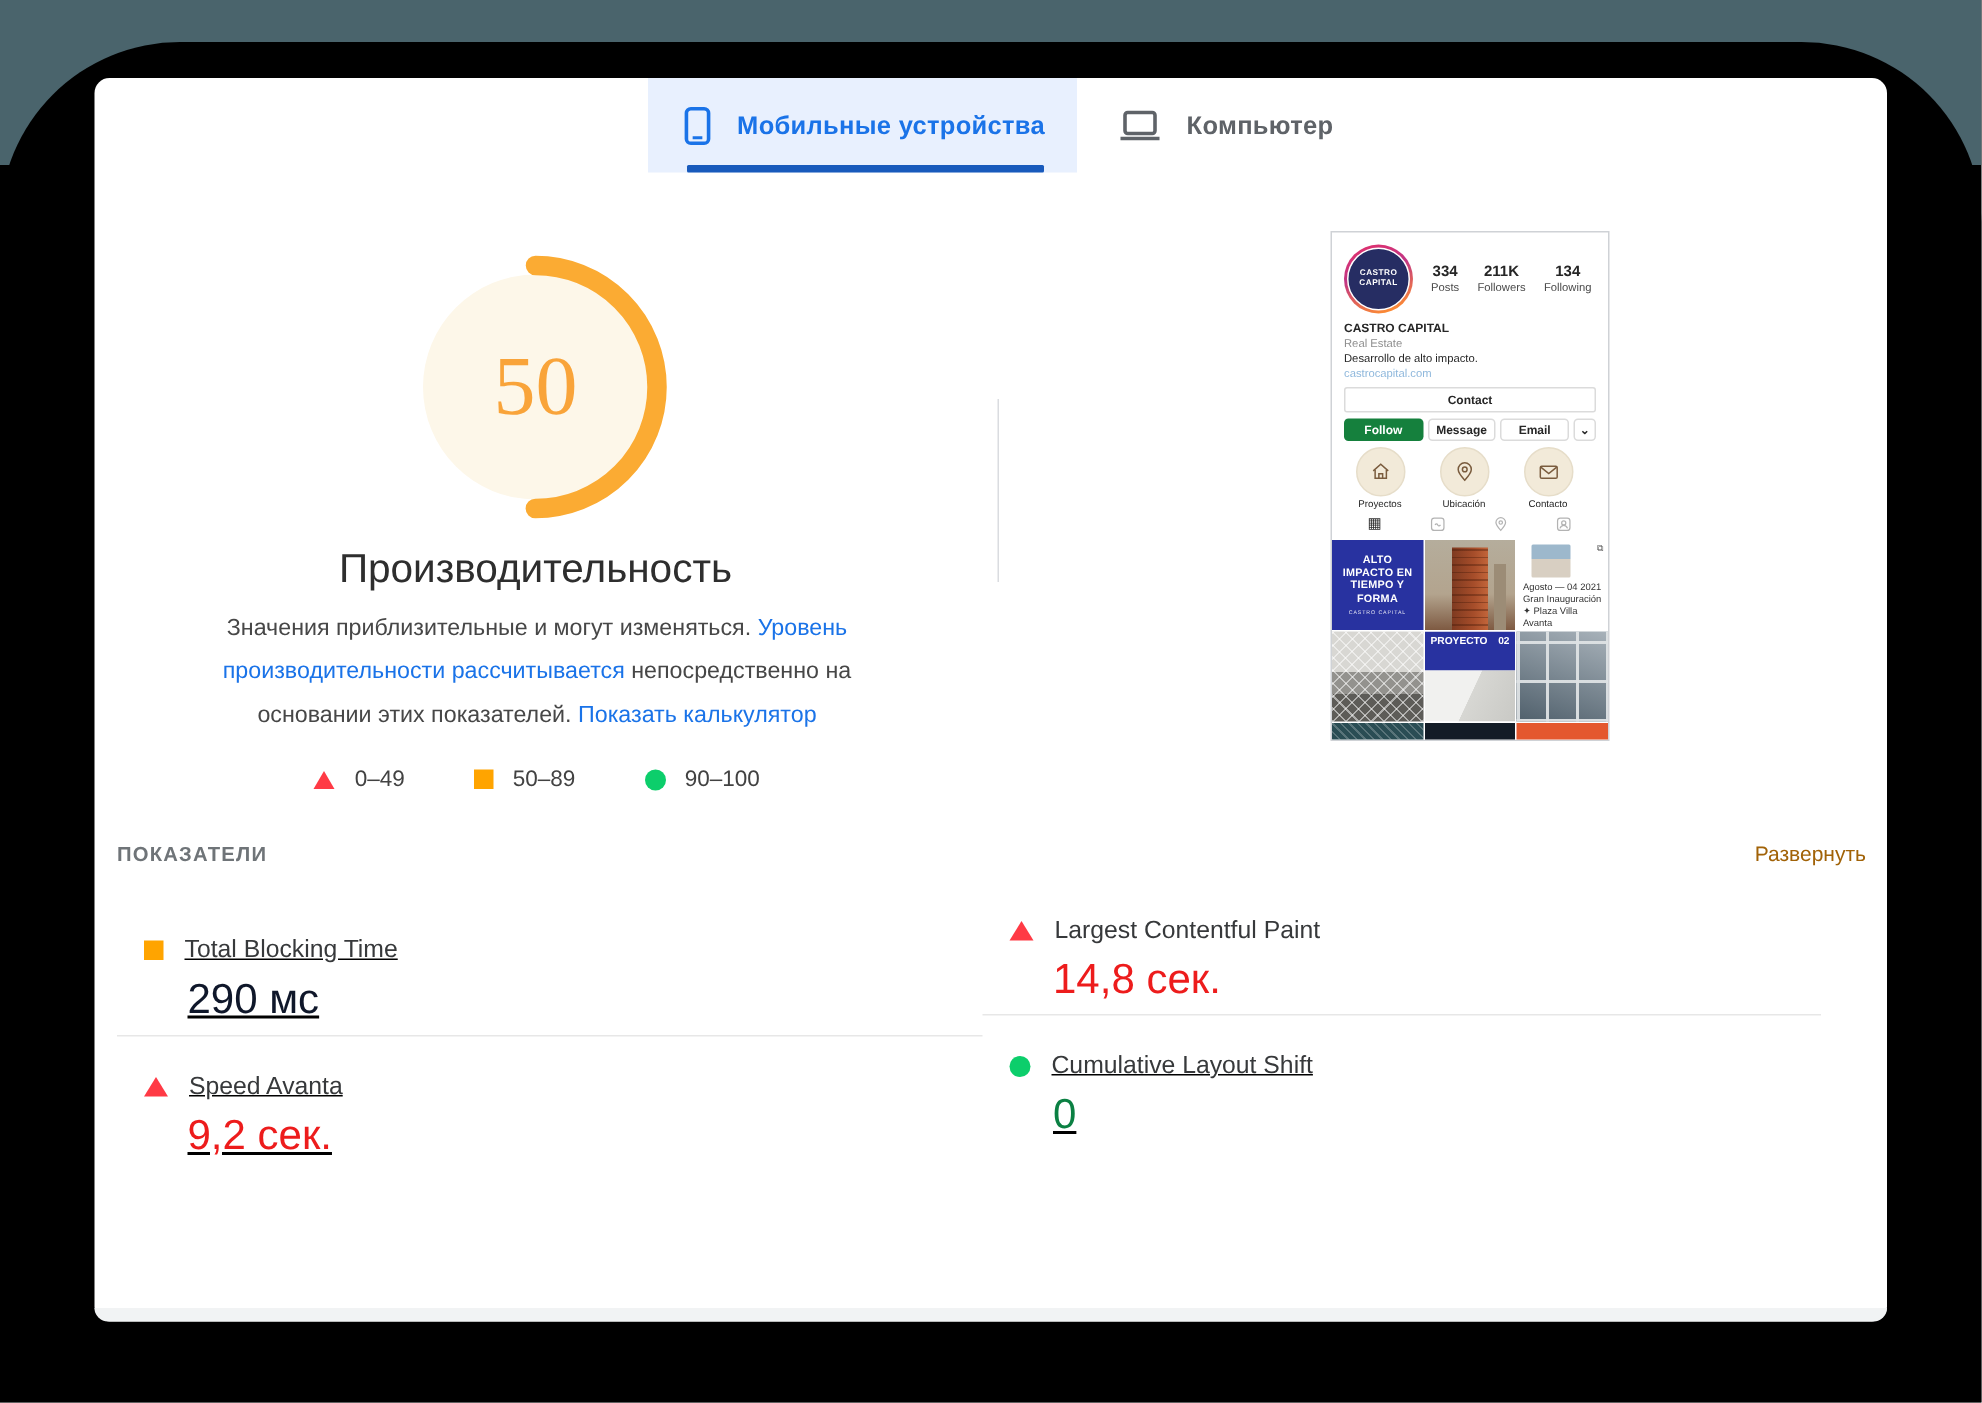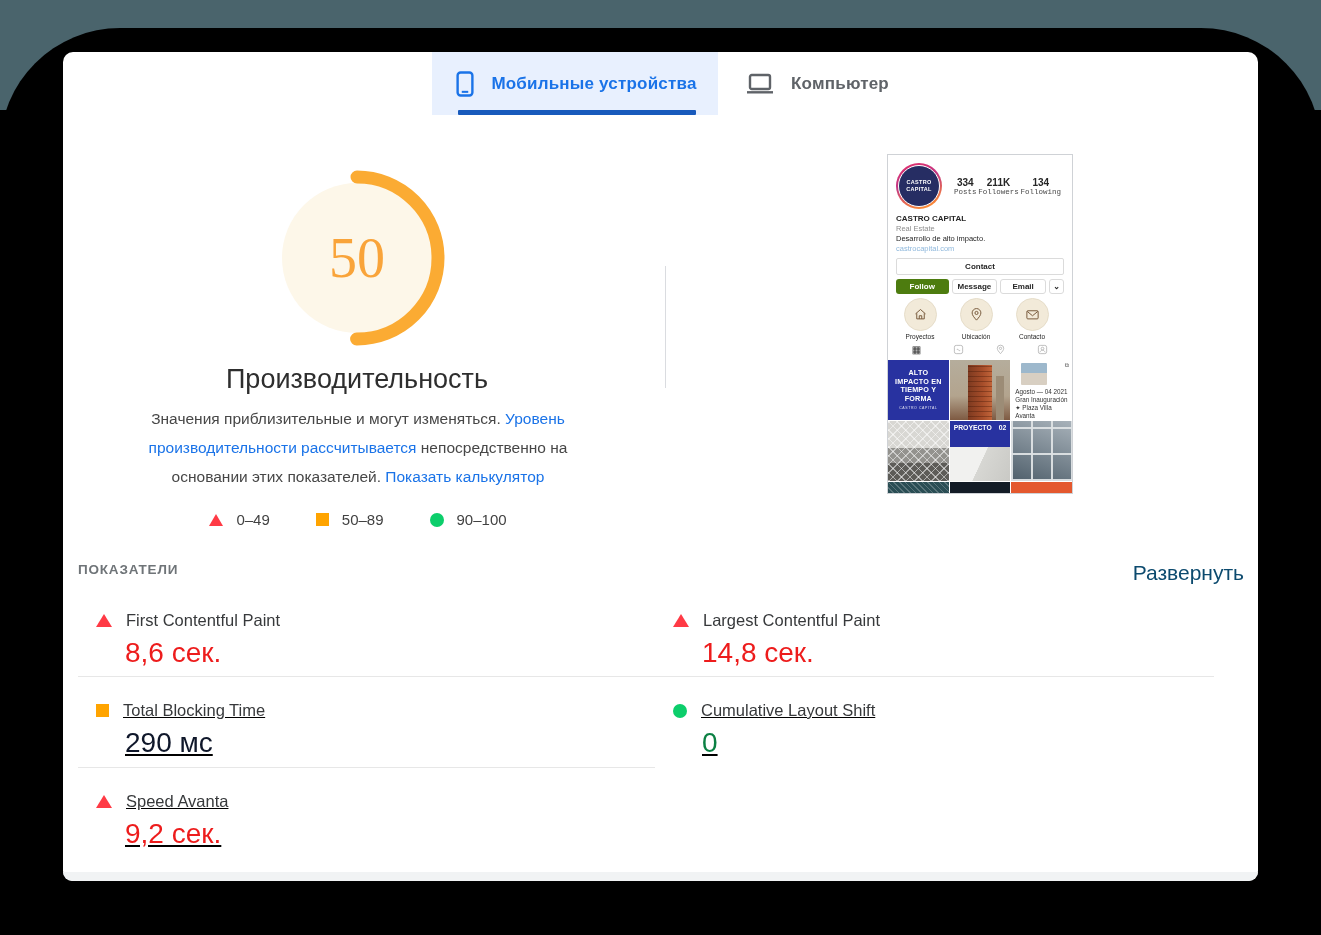--- a/index.html
+++ b/index.html
@@ -46,21 +46,21 @@
   
   .sh-triangle { width:0; height:0; border-left:8px solid transparent; border-right:8px solid transparent;
                  border-bottom:13px solid #ff3a45; }
   .sh-triangle.small { border-left-width:7px; border-right-width:7px; border-bottom-width:12px; }
   .sh-square { width:13px; height:13px; background:#ffa400; }
   .sh-circle { width:14px; height:14px; border-radius:50%; background:#0cce6b; }
 
   
   .metrics-title { position:absolute; left:15px; top:510px; font-size:13.5px; font-weight:700;
                    color:#6f7478; letter-spacing:.8px; }
-  .expand-link { position:absolute; right:14px; top:509px; font-size:21px; color:#0c4a6e; cursor:pointer; }
+  .expand-link { position:absolute; right:14px; top:509px; font-size:14px; color:#a16207; cursor:pointer; }
 
   .col { position:absolute; top:548px; }
   .col-left { left:15px; width:577px; }
   .col-right { left:592px; width:559px; }
   .metric-row { position:relative; }
   .metric-row.first { height:77px; padding-top:11px; }
   .metric-row.rest { height:91px; padding-top:24px;text-decoration:underline; }
   .metric-row.bordered { border-bottom:1px solid #e7e7e7; }
   .metric-name-row { display:flex; align-items:center; gap:14px; padding-left:18px; }
   .metric-name { font-size:16.5px; color:#37393b; }
@@ -76,32 +76,32 @@
   .preview { position:absolute; left:824px; top:102px; width:186px; height:340px;
              border:1px solid #cfd2d6; background:#fff; overflow:hidden; cursor:pointer; }
   .p-header { display:flex; align-items:center; padding:8px 8px 0 8px; gap:6px; }
   .p-avatar { width:46px; height:46px; min-width:46px; border-radius:50%; padding:2px;
               background:linear-gradient(160deg,#e1306c 5%,#c13584 40%,#fd8d32 90%); }
   .p-avatar-inner { width:100%; height:100%; border-radius:50%; background:#262d63; border:1.5px solid #fff;
                     display:flex; align-items:center; justify-content:center; text-align:center;
                     color:#fff; font-size:5.5px; font-weight:700; letter-spacing:.3px; line-height:1.35; }
   .p-stats { flex:1; display:flex; justify-content:space-between; padding:0 3px 0 6px; text-align:center; }
   .p-stat-num { font-size:10px; font-weight:700; color:#262626; }
-  .p-stat-label { font-size:7.5px; color:#4a4a4a;font-family:Liberation Mono, monospace; }
+  .p-stat-label { font-size:7.5px; color:#4a4a4a; }
   .p-bio { padding:5px 8px 0; font-size:7.5px; line-height:1.3; color:#262626; }
   .p-name { font-size:8px; font-weight:700; }
   .p-cat { color:#8e8e8e; }
   .p-site { color:#8fb8dc; }
   .p-contact { margin:4px 8px 0; height:17px; border:1px solid #dbdbdb; border-radius:2px;
                display:flex; align-items:center; justify-content:center; font-size:8px; font-weight:700;
                color:#262626; cursor:pointer; }
   .p-btns { margin:4px 8px 0; display:flex; gap:3px; height:15px; }
   .p-btn { display:flex; align-items:center; justify-content:center; font-size:8px; font-weight:700;
            border-radius:3px; cursor:pointer; }
-  .p-follow { flex:1.2; background:#4d7c0f; color:#fff; }
+  .p-follow { flex:1.2; background:#15803d; color:#fff; }
   .p-outline { flex:1; border:1px solid #dbdbdb; color:#262626; }
   .p-more { width:15px; border:1px solid #dbdbdb; color:#262626; font-size:8px; }
   .p-highlights { margin:4px 4px 0; display:flex; }
   .p-hl { width:56px; display:flex; flex-direction:column; align-items:center; gap:2px; cursor:pointer; }
   .p-hl-circle { width:33px; height:33px; border-radius:50%; background:#f2ead9; border:1px solid #e6ddc9;
                  display:flex; align-items:center; justify-content:center; }
   .p-hl-label { font-size:6.5px; color:#262626; }
   .p-tabs { margin-top:2px; height:16px; display:flex; justify-content:space-around; align-items:center;
             padding:0 8px; }
   .p-tab-grid { font-size:10px; color:#2e2e2e; line-height:1; cursor:pointer; }
@@ -304,27 +304,20 @@
       <div class="tile t7"></div>
       <div class="tile t8"></div>
       <div class="tile t9"></div>
     </div>
   </div>
 
   <div class="metrics-title">ПОКАЗАТЕЛИ</div>
   <div class="expand-link">Развернуть</div>
 
   <div class="col col-left">
-    <div class="metric-row first bordered">
-      <div class="metric-name-row">
-        <span class="sh-triangle"></span>
-        <span class="metric-name">First Contentful Paint</span>
-      </div>
-      <div class="metric-value v-fail">8,6 сек.</div>
-    </div>
     <div class="metric-row rest bordered">
       <div class="metric-name-row">
         <span class="sh-square"></span>
         <span class="metric-name">Total Blocking Time</span>
       </div>
       <div class="metric-value v-avg">290 мс</div>
     </div>
     <div class="metric-row rest">
       <div class="metric-name-row">
         <span class="sh-triangle"></span>

